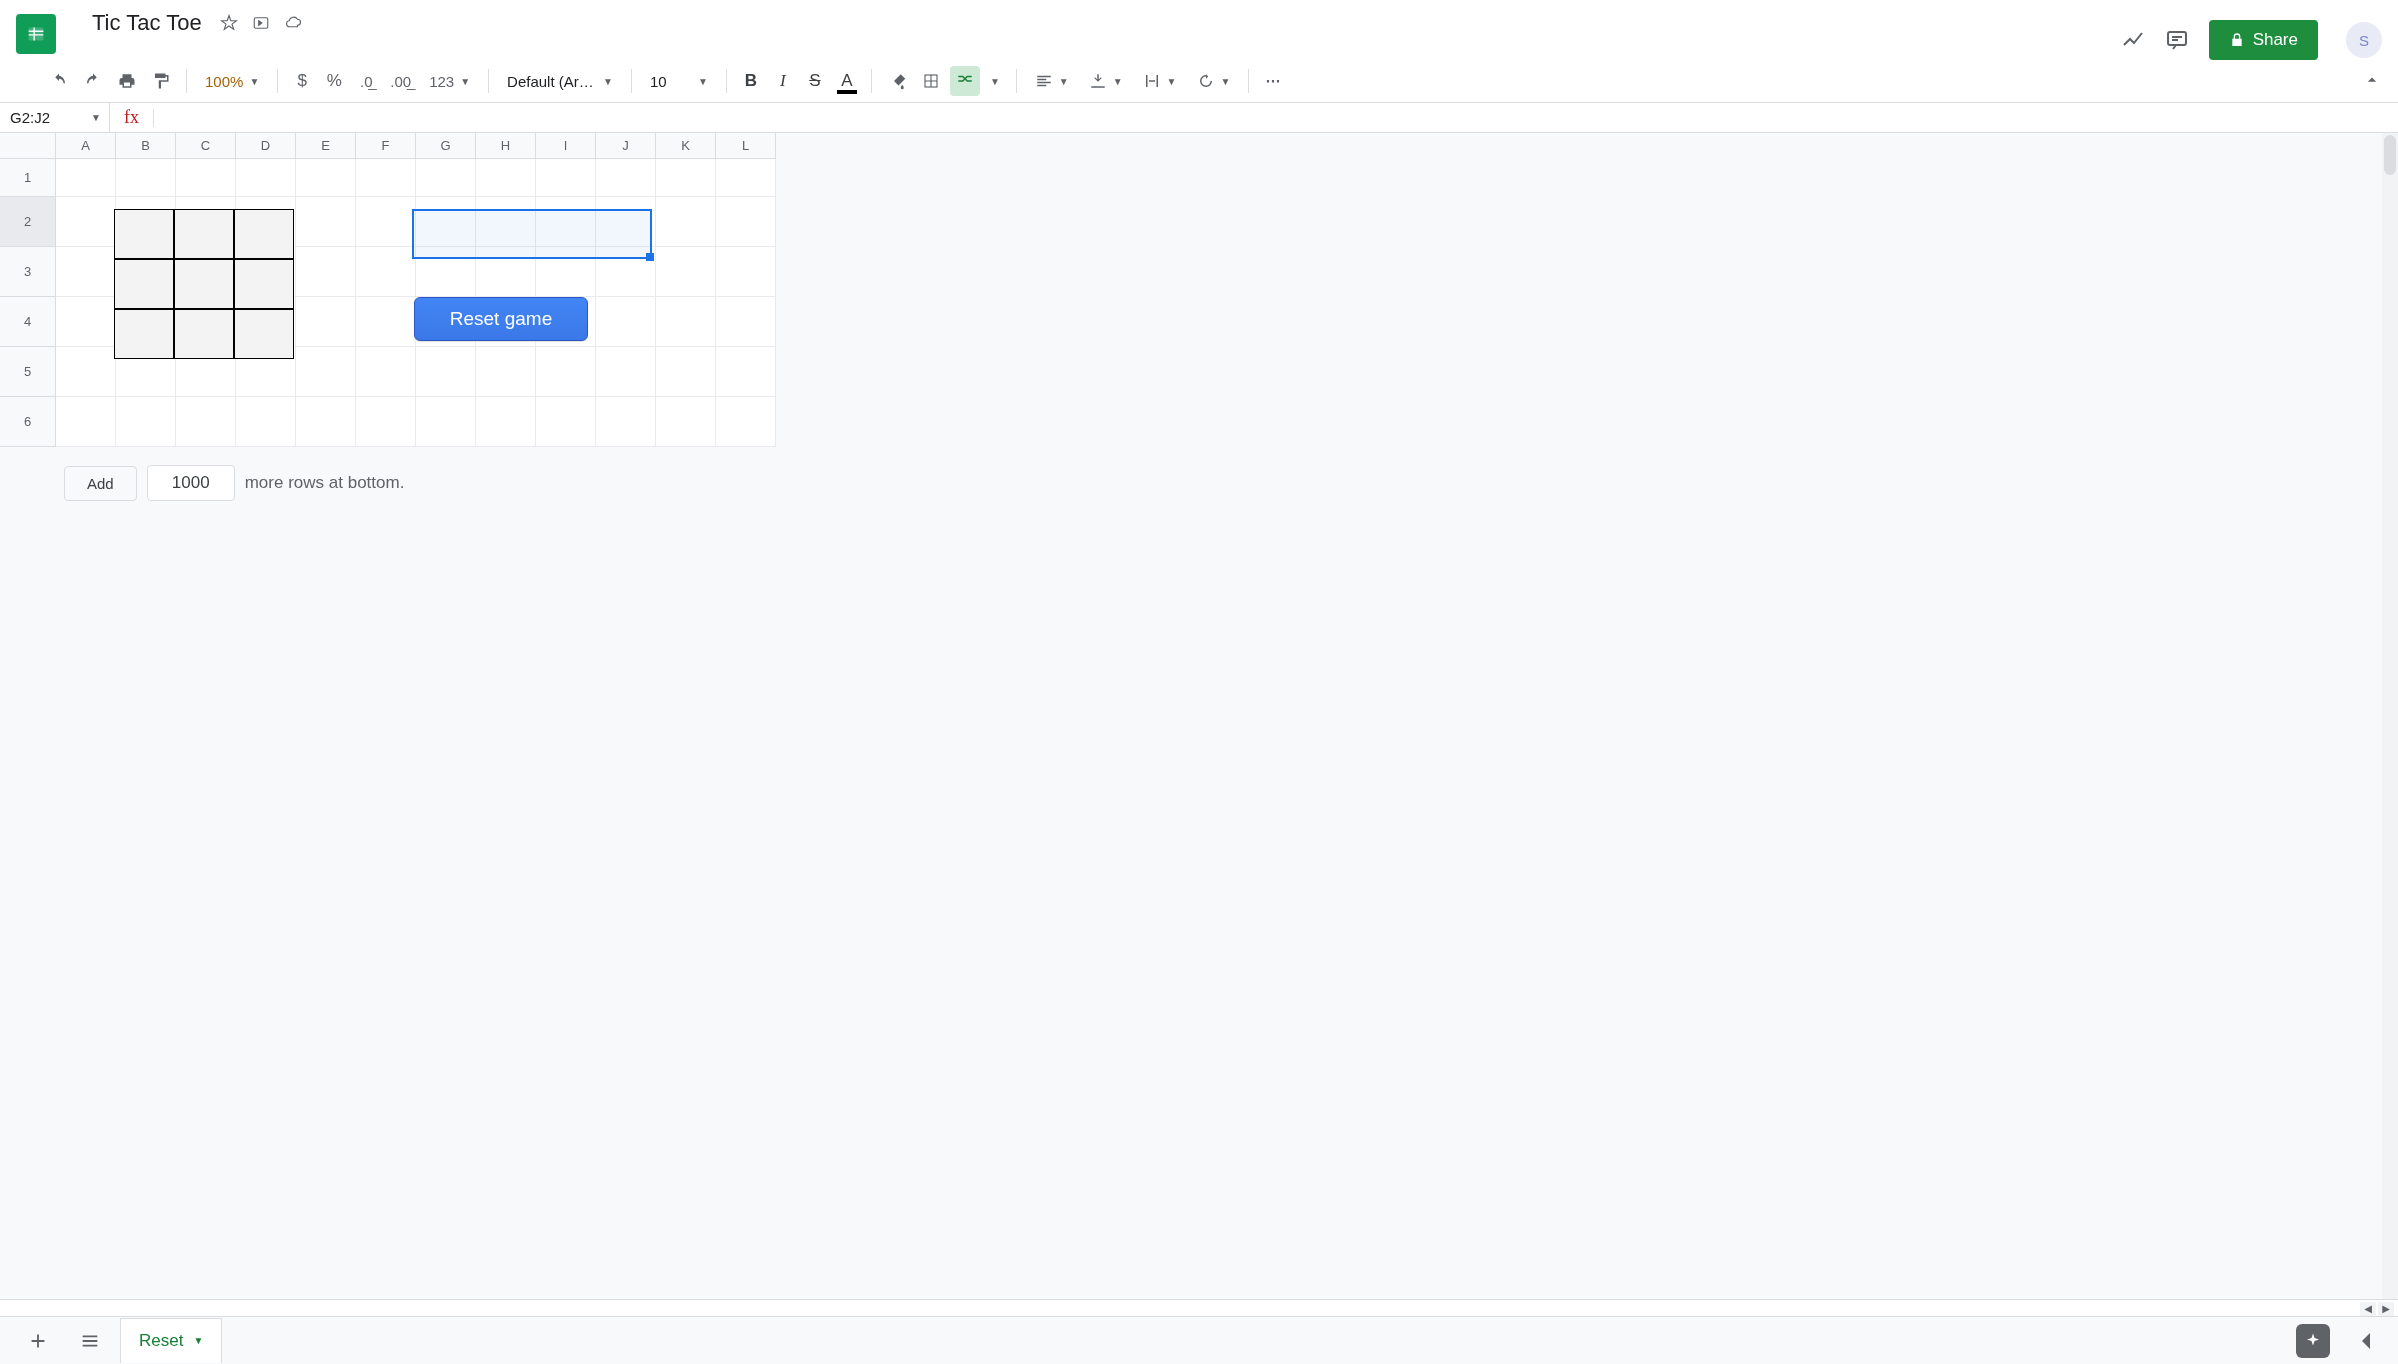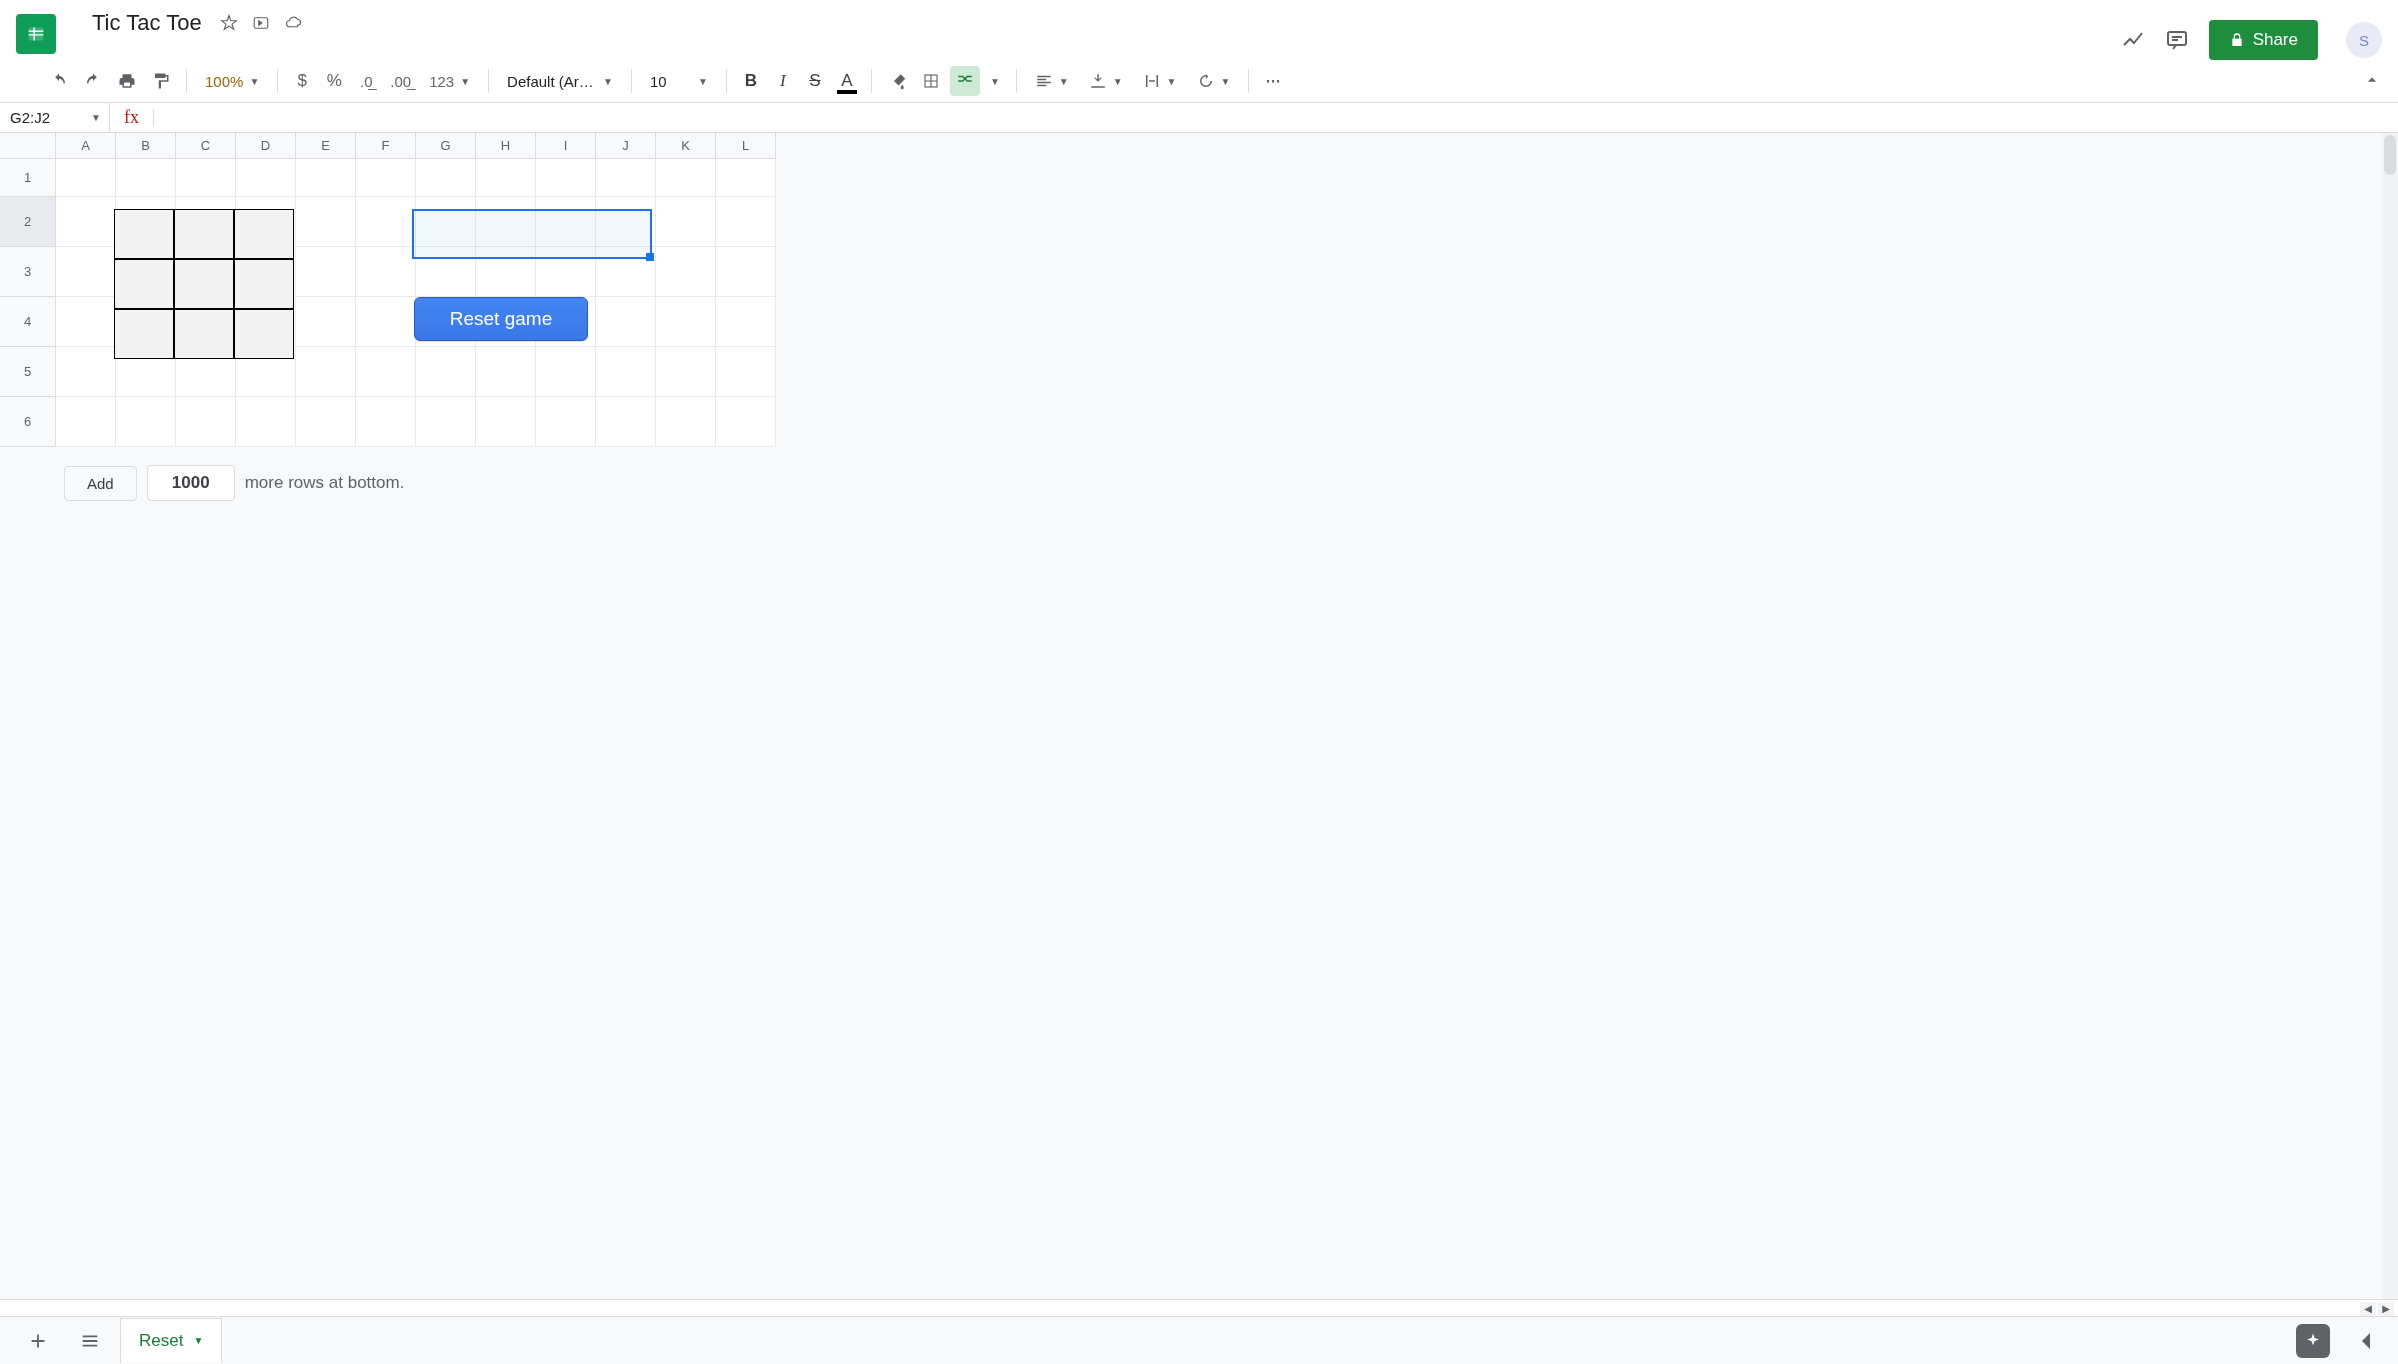--- a/index.html
+++ b/index.html
@@ -70,21 +70,21 @@
 
 .selection { position: absolute; top: 76px; left: 412px; width: 240px; height: 50px; border: 2px solid #1a73e8; background: rgba(26,115,232,0.06); z-index: 4; }
 .sel-handle { position: absolute; bottom: -4px; right: -4px; width: 8px; height: 8px; background: #1a73e8; }
 
 
 .reset-btn { position: absolute; top: 164px; left: 414px; width: 174px; height: 44px; background: linear-gradient(#4285f4, #3b78e7); border: 1px solid #2a56c6; border-radius: 6px; color: white; font-size: 19px; display: flex; align-items: center; justify-content: center; cursor: pointer; z-index: 5; box-shadow: 0 1px 0 rgba(0,0,0,0.1); }
 
 
 .add-rows { position: absolute; top: 332px; left: 56px; display: flex; align-items: center; gap: 10px; font-size: 17px; color: #5f6368; z-index: 5; margin-left: 8px; }
 .add-btn { background: #f8f9fa; border: 1px solid #dadce0; border-radius: 4px; padding: 8px 22px; cursor: pointer; font-size: 15px; color: #3c4043; }
-.rows-input { width: 88px; height: 36px; border: 1px solid #dadce0; border-radius: 4px; text-align: center; font-size: 17px; color: #3c4043; font-weight: bold; }
+.rows-input { width: 88px; height: 36px; border: 1px solid #dadce0; border-radius: 4px; text-align: center; font-size: 17px; color: #3c4043; }
 
 
 .vscroll { position: absolute; right: 0; top: 0; width: 16px; height: 100%; background: #f1f3f4; }
 .vthumb { position: absolute; right: 2px; top: 2px; width: 12px; height: 40px; background: #dadce0; border-radius: 6px; }
 .hscroll { position: absolute; bottom: 0; left: 0; right: 0; height: 18px; background: #fff; display: flex; justify-content: flex-end; align-items: center; gap: 2px; padding-right: 4px; border-top: 1px solid #dadce0; }
 .harrow { width: 16px; height: 14px; background: #f1f3f4; display: flex; align-items: center; justify-content: center; font-size: 10px; color: #5f6368; cursor: pointer; }
 
 
 .tabs-bar { position: fixed; bottom: 0; left: 0; right: 0; height: 48px; background: #f8f9fa; border-top: 1px solid #dadce0; display: flex; align-items: center; padding: 0 16px; gap: 8px; }
 .tab-icon { width: 44px; height: 44px; display: flex; align-items: center; justify-content: center; cursor: pointer; color: #5f6368; }

